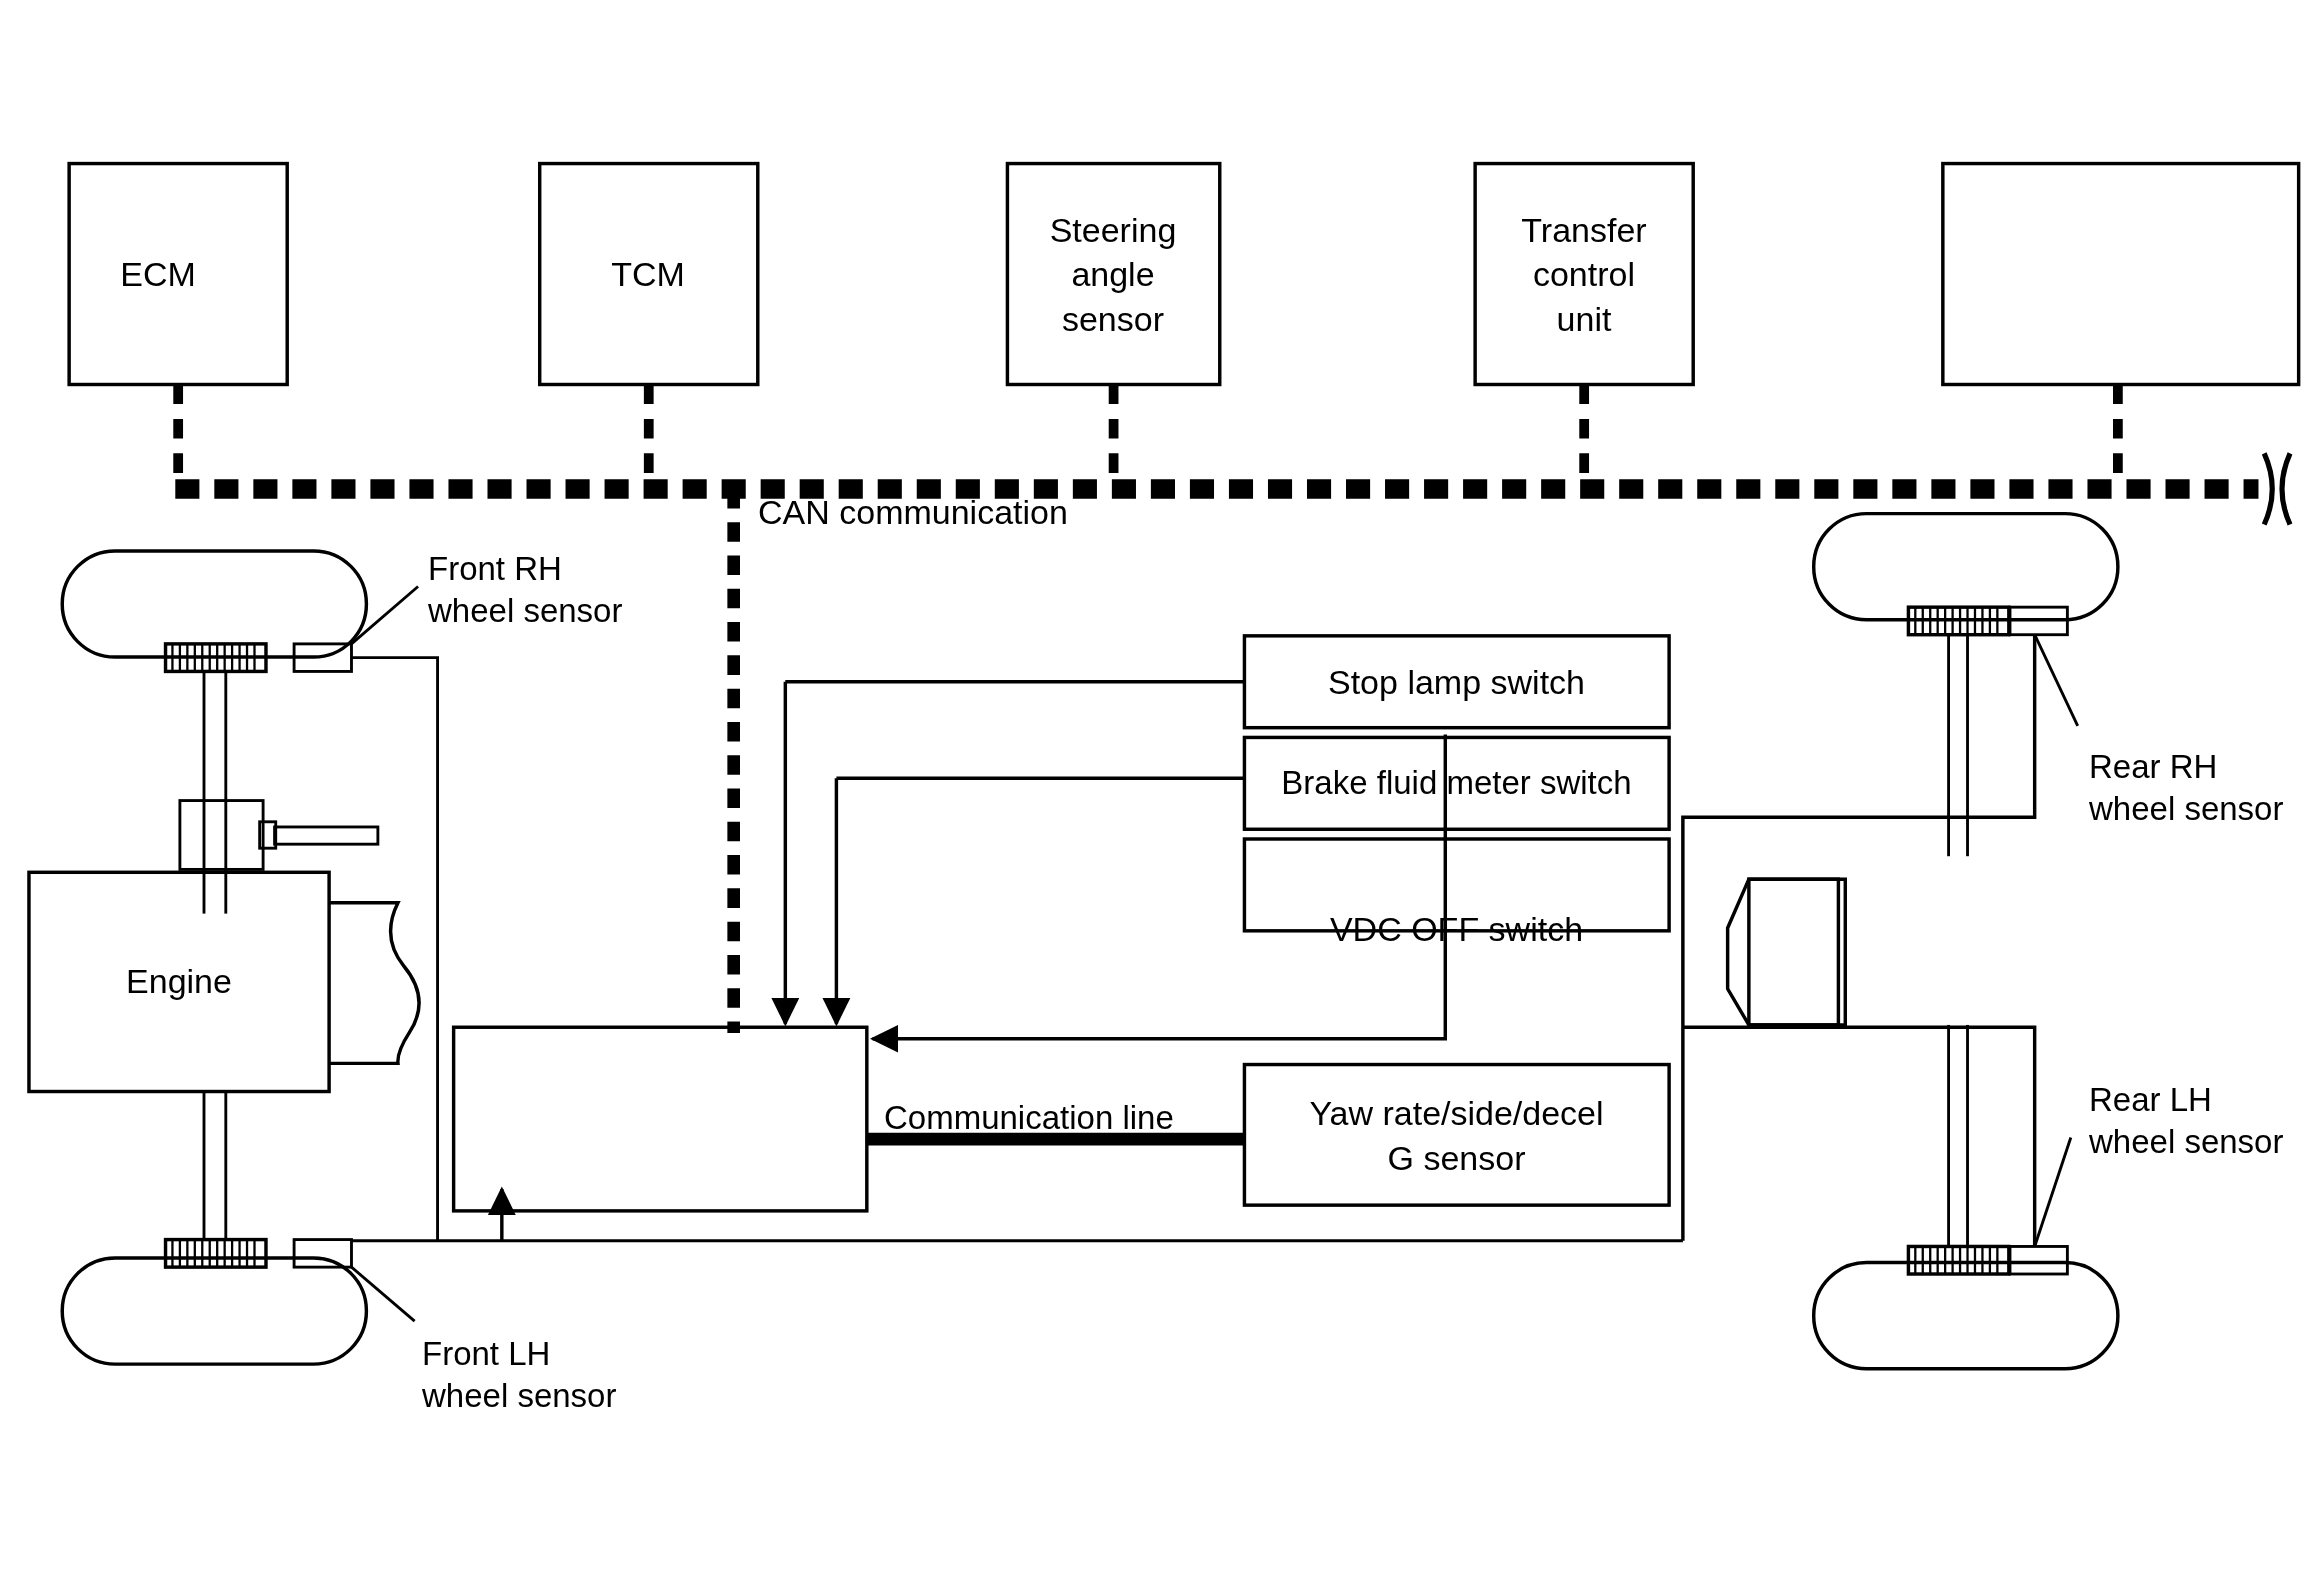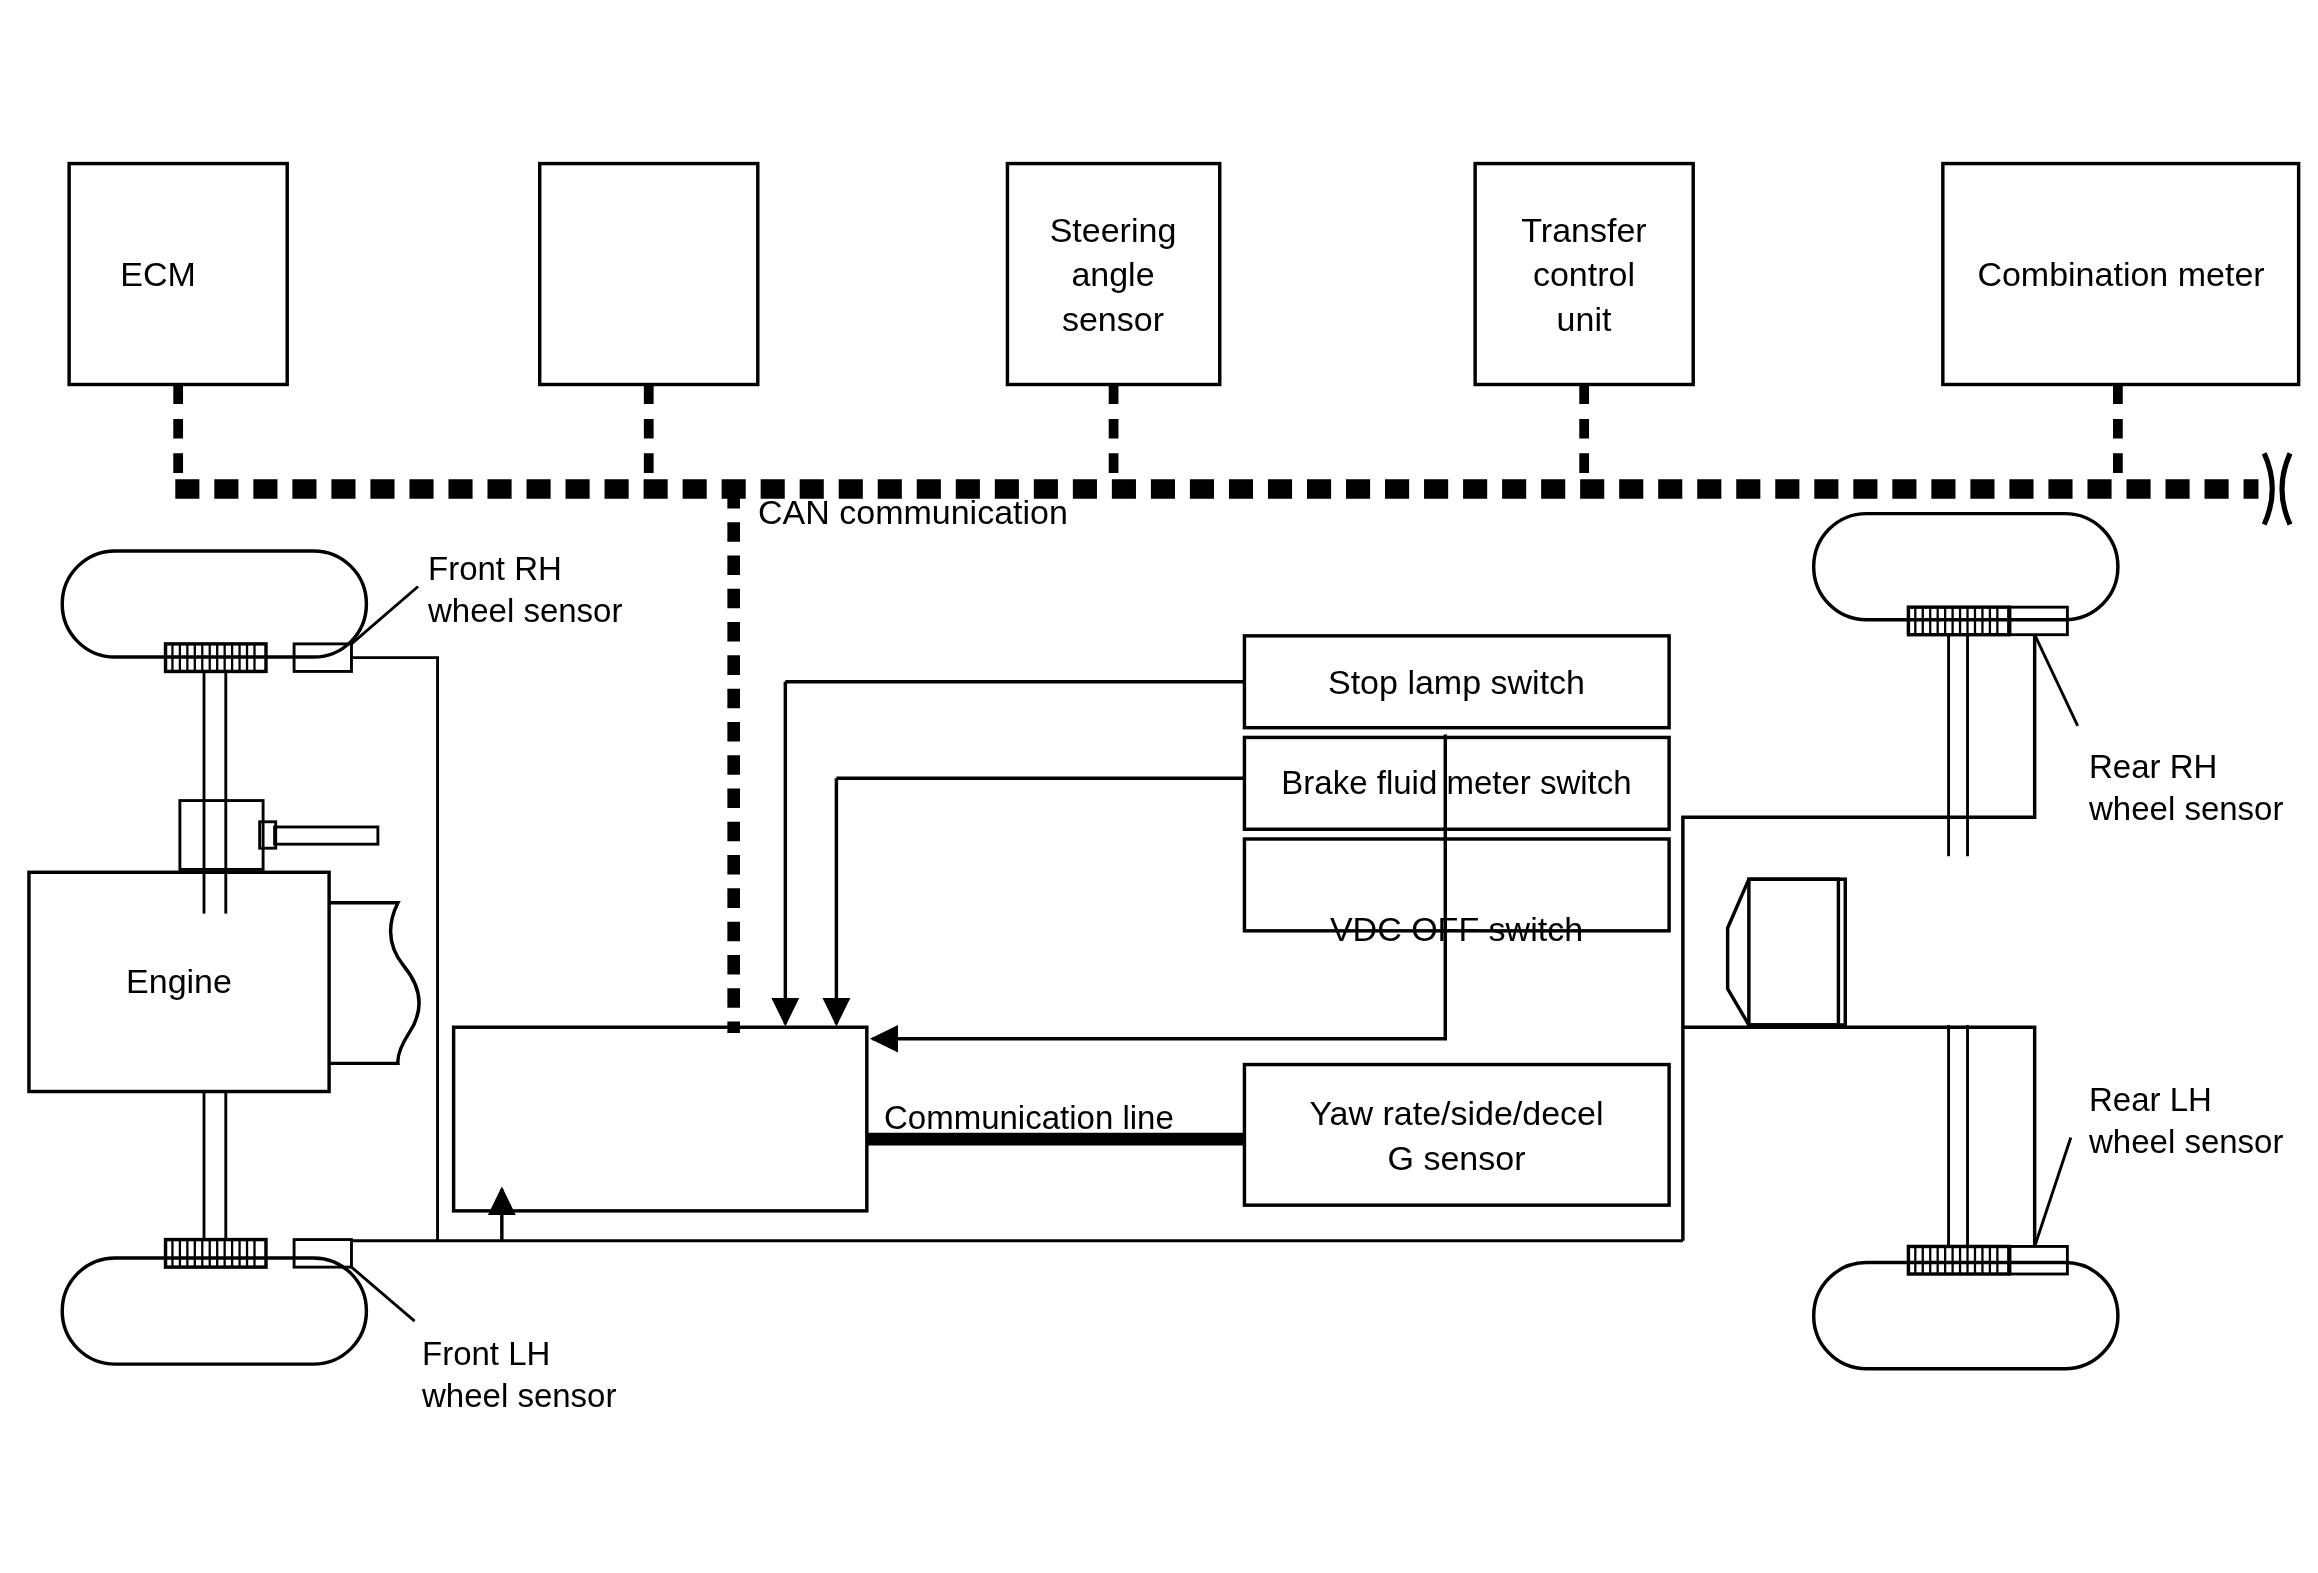--- a/index.html
+++ b/index.html
@@ -165,30 +165,30 @@
       <line stroke-width="5" x1="3545" y1="2172" x2="3608" y2="1982"></line>
 
       <path stroke-width="6" d="M3545 1106 L3545 1424 L2932 1424 L2932 2162"></path>
       <path stroke-width="6" d="M3545 2172 L3545 1790 L2932 1790"></path>
 
     </g>
   </svg>
 
   <div class="boxlabel" style="left:69px;top:164px;width:178px;height:221px;font-size:34px;">ECM</div>
 
+  <div class="boxlabel" style="left:539px;top:164px;width:218px;height:221px;font-size:34px;">TCM</div>
 
   <div class="boxlabel" style="left:1007px;top:164px;width:212px;height:221px;font-size:34px;">Steering
 angle
 sensor</div>
 
   <div class="boxlabel" style="left:1475px;top:164px;width:218px;height:221px;font-size:34px;">Transfer
 control
 unit</div>
 
-  <div class="boxlabel" style="left:1943px;top:164px;width:356px;height:221px;font-size:34px;">Combination meter</div>
 
   <div class="lbl" style="left:758px;top:491px;font-size:34px;">CAN communication</div>
 
   <div class="boxlabel" style="left:1244px;top:636px;width:425px;height:92px;font-size:34px;">Stop lamp switch</div>
 
   <div class="boxlabel" style="left:1244px;top:737px;width:425px;height:92px;font-size:33px;">Brake fluid meter switch</div>
 
   <div class="boxlabel" style="left:1244px;top:839px;width:425px;height:92px;font-size:34px;margin-top:44px;">VDC OFF switch</div>
 
   <div class="boxlabel" style="left:1244px;top:1065px;width:425px;height:141px;font-size:34px;">Yaw rate/side/decel

